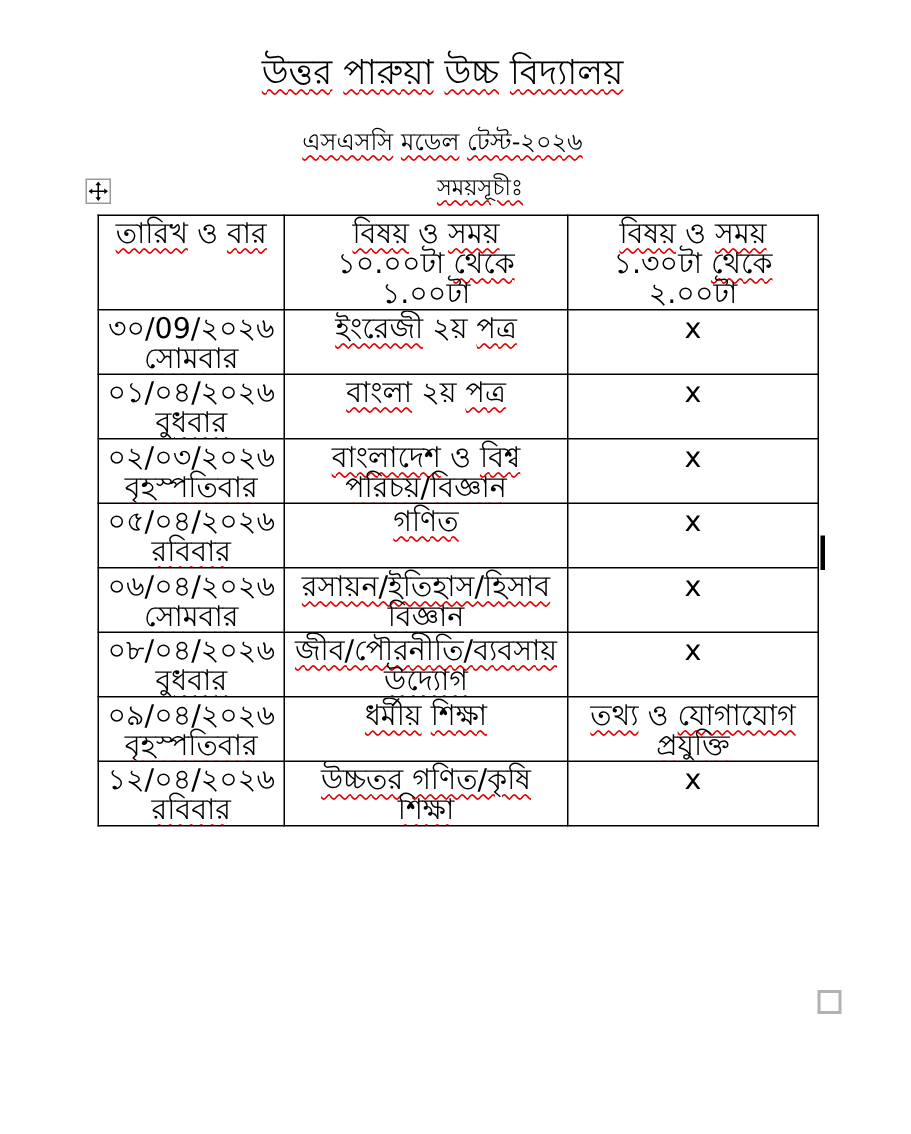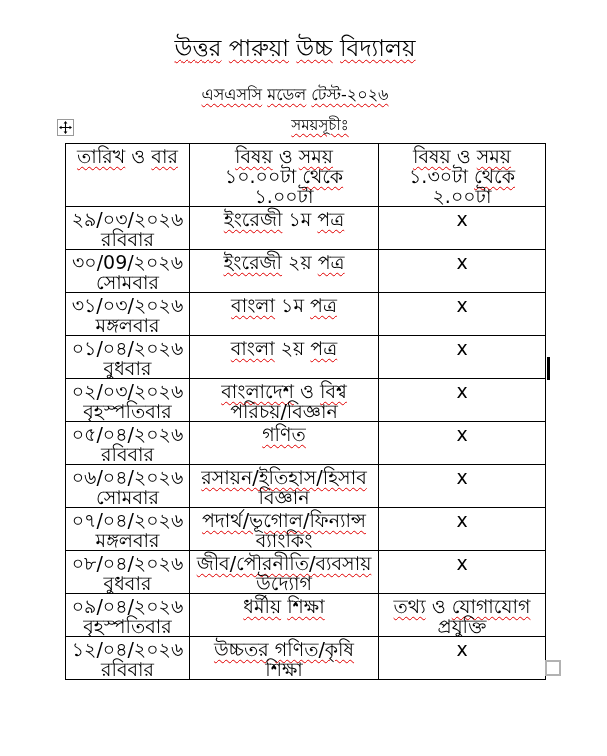--- a/index.html
+++ b/index.html
@@ -86,58 +86,34 @@
           <div><span class="sq">বিষয়</span> <span>ও</span> <span class="sq">সময়</span></div>
           <div><span>১০.০০টা</span> <span class="sq">থেকে</span> <span>১.০০টা</span></div>
         </th>
         <th>
           <div><span class="sq">বিষয়</span> <span>ও</span> <span class="sq">সময়</span></div>
           <div><span>১.৩০টা</span> <span class="sq">থেকে</span> <span>২.০০টা</span></div>
         </th>
       </tr>
     </thead>
     <tbody id="rows">
-    <tr>
-      <td>
-        <div><span>২৯/০৩/২০২৬</span></div>
-        <div><span class="sq">রবিবার</span></div>
-      </td>
-      <td>
-        <div><span class="sq">ইংরেজী</span> <span>১ম</span> <span class="sq">পত্র</span></div>
-      </td>
-      <td>
-        <div><span>x</span></div>
-      </td>
-    </tr>
 
     <tr>
       <td>
         <div><span>৩০/09/২০২৬</span></div>
         <div><span class="sq">সোমবার</span></div>
       </td>
       <td>
         <div><span class="sq">ইংরেজী</span> <span>২য়</span> <span class="sq">পত্র</span></div>
       </td>
       <td>
         <div><span>x</span></div>
       </td>
     </tr>
 
-    <tr>
-      <td>
-        <div><span>৩১/০৩/২০২৬</span></div>
-        <div><span class="sq">মঙ্গলবার</span></div>
-      </td>
-      <td>
-        <div><span class="sq">বাংলা</span> <span>১ম</span> <span class="sq">পত্র</span></div>
-      </td>
-      <td>
-        <div><span>x</span></div>
-      </td>
-    </tr>
 
     <tr>
       <td>
         <div><span>০১/০৪/২০২৬</span></div>
         <div><span class="sq">বুধবার</span></div>
       </td>
       <td>
         <div><span class="sq">বাংলা</span> <span>২য়</span> <span class="sq">পত্র</span></div>
       </td>
       <td>
@@ -177,32 +153,20 @@
         <div><span class="sq">সোমবার</span></div>
       </td>
       <td>
         <div><span class="sq">রসায়ন/ইতিহাস/হিসাব</span> <span class="sq">বিজ্ঞান</span></div>
       </td>
       <td>
         <div><span>x</span></div>
       </td>
     </tr>
 
-    <tr>
-      <td>
-        <div><span>০৭/০৪/২০২৬</span></div>
-        <div><span class="sq">মঙ্গলবার</span></div>
-      </td>
-      <td>
-        <div><span class="sq">পদার্থ/ভূগোল/ফিন্যান্স</span> <span class="sq">ব্যাংকিং</span></div>
-      </td>
-      <td>
-        <div><span>x</span></div>
-      </td>
-    </tr>
 
     <tr>
       <td>
         <div><span>০৮/০৪/২০২৬</span></div>
         <div><span class="sq">বুধবার</span></div>
       </td>
       <td>
         <div><span class="sq">জীব/পৌরনীতি/ব্যবসায়</span> <span class="sq">উদ্যোগ</span></div>
       </td>
       <td>

